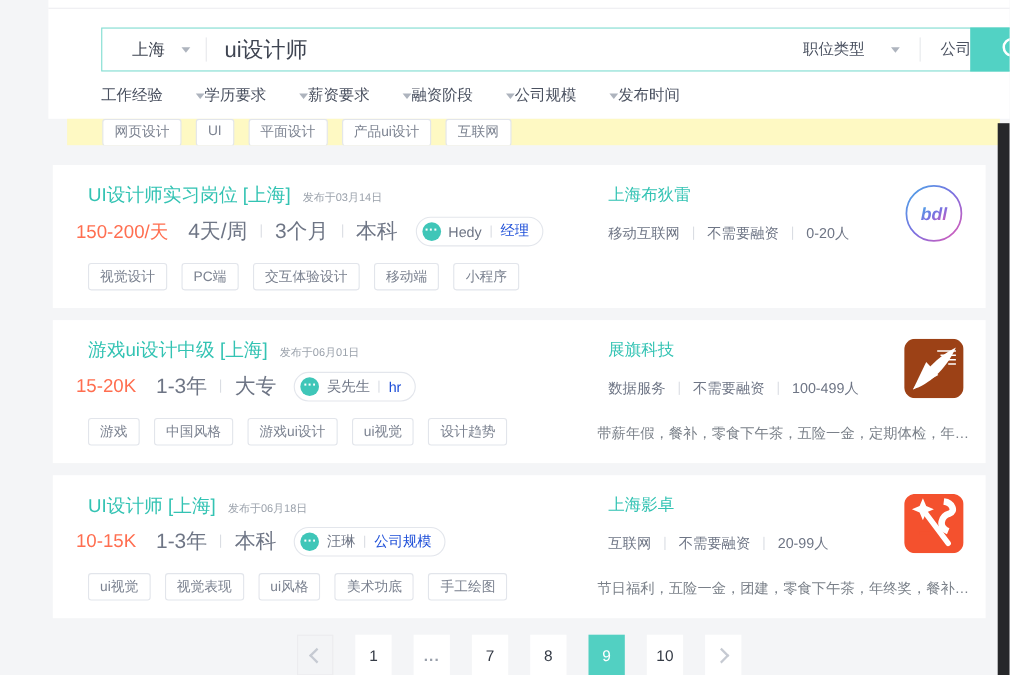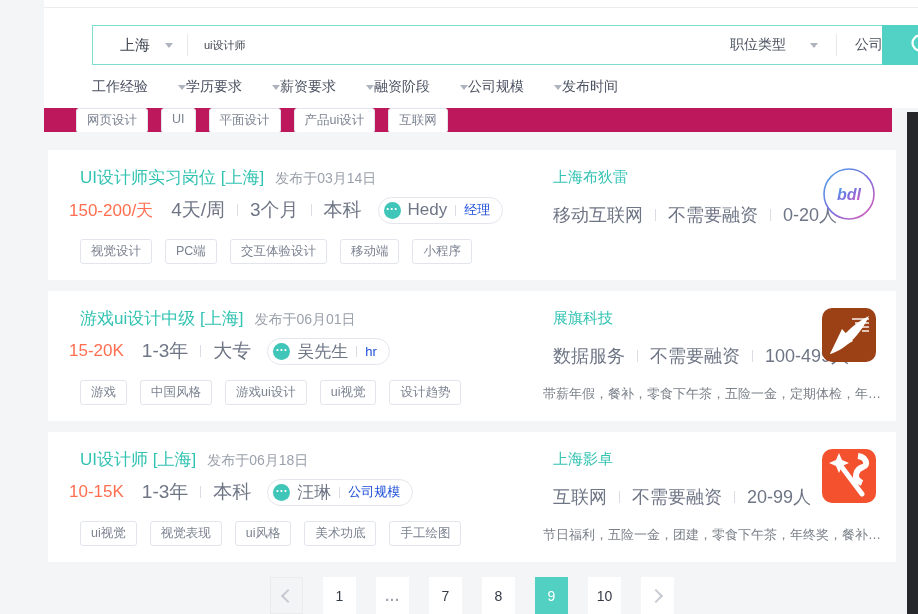--- a/index.html
+++ b/index.html
@@ -7,58 +7,58 @@
   .viewport{position:relative;width:918px;height:614px;overflow:hidden;background:#f4f5f7;}
 
   
   .header{position:absolute;top:0;left:0;width:918px;height:108px;background:#fff;margin-left:44px;}
   .topline{position:absolute;top:7px;left:0;right:0;height:1px;background:#ededf0;}
   .search-box{position:absolute;left:48px;top:25px;width:870px;height:40px;box-sizing:border-box;
     border:1px solid #7edcd0;background:#fff;display:flex;align-items:center;}
   .city-select{display:flex;align-items:center;justify-content:space-between;width:94px;
     padding:0 14px 0 27px;box-sizing:border-box;font-size:15px;color:#3f4552;cursor:pointer;}
   .vdiv{width:1px;height:22px;background:#e6e8ec;align-self:center;}
-  .kw{flex:1;border:none;outline:none;padding:0 16px;font-size:11px;color:#3f4552;background:transparent;min-width:0;}
+  .kw{flex:1;border:none;outline:none;padding:0 16px;font-size:20px;color:#3f4552;background:transparent;min-width:0;}
   .box-drop{display:flex;align-items:center;gap:24px;padding:0 18px;font-size:14px;color:#4a5160;cursor:pointer;white-space:nowrap;}
   .search-btn{position:absolute;right:0;top:25px;width:80px;height:40px;background:#52d2c4;border:none;
     display:flex;align-items:center;justify-content:center;cursor:pointer;}
   .caret{width:0;height:0;border-left:4px solid transparent;border-right:4px solid transparent;
     border-top:5px solid #aeb4be;display:inline-block;}
 
   
   .filter-bar{position:absolute;left:48px;right:17px;top:66px;height:42px;display:flex;
     align-items:center;justify-content:flex-start;}
   .filter-item{display:flex;align-items:center;font-size:14px;color:#4a5160;cursor:pointer;white-space:nowrap;}
   .filter-item .caret{margin-left:30px;}
 
   
-  .cut-card{position:absolute;left:44px;top:108px;width:848px;height:24px;background:#be185d;overflow:hidden;text-decoration:underline;}
+  .cut-card{position:absolute;left:61px;top:108px;width:848px;height:24px;background:#fef9c3;overflow:hidden;text-decoration:underline;}
   .cut-card .tags-row{top:0;}
   .job-card{position:absolute;left:48px;width:848px;height:130px;background:#fff;}
   .card1{top:150px;} .card2{top:291px;} .card3{top:432px;}
 
   .title-row{position:absolute;left:32px;top:16px;display:flex;align-items:baseline;white-space:nowrap;}
   .job-title{font-size:17px;color:#33c3b3;cursor:pointer;}
-  .posted{margin-left:11px;font-size:14px;color:#9aa1ab;}
+  .posted{margin-left:11px;font-size:10px;color:#9aa1ab;}
   .info-row{position:absolute;left:21px;top:46px;display:flex;align-items:center;height:28px;white-space:nowrap;}
   .salary{color:#ff6e50;font-size:17px;margin-right:18px;font-weight:500;}
   .meta-item{font-size:19px;color:#6e7585;text-align:center;}
   .sep{width:1px;height:12px;background:#dadde3;margin:0 12px;display:inline-block;}
   .pill{margin-left:16px;display:flex;align-items:center;height:27px;box-sizing:border-box;
     border:1px solid #e3e6ec;border-radius:14px;padding:0 12px 0 5px;cursor:pointer;background:#fff;}
   .chat-ic{width:17px;height:17px;border-radius:50%;background:#3fc6b8;display:inline-block;position:relative;margin-right:7px;}
   .chat-ic::after{content:"\00b7\00b7\00b7";color:#fff;font-weight:bold;font-size:12px;line-height:15px;
     position:absolute;left:0;right:0;text-align:center;}
-  .pill .name{font-size:17px;color:#6e7585;}
+  .pill .name{font-size:13px;color:#6e7585;}
   .pill .psep{width:1px;height:11px;background:#dadde3;margin:0 8px;}
   .pill .role{font-size:13px;color:#1d4ed8;}
 
   .company-name{position:absolute;left:505px;top:18px;font-size:15px;color:#33c3b3;cursor:pointer;white-space:nowrap;}
   .company-meta{position:absolute;left:505px;top:53px;display:flex;align-items:center;white-space:nowrap;}
-  .company-meta span{font-size:18px;color:#6e7585;}
+  .company-meta span{font-size:13px;color:#6e7585;}
   .logo{position:absolute;right:20px;top:17px;width:54px;height:54px;}
 
   .tags-row{position:absolute;left:32px;top:89px;display:flex;gap:13px;white-space:nowrap;}
   .tag{border:1px solid #e2e5eb;color:#7b8290;font-size:12.5px;padding:3px 10px;border-radius:3px;background:#fff;}
   .welfare{position:absolute;left:495px;top:94px;font-size:13px;color:#7a8089;width:380px;
     white-space:nowrap;overflow:hidden;}
 
   
   .pager{position:absolute;left:48px;width:848px;top:577px;display:flex;justify-content:center;align-items:center;gap:20px;}
   .pbtn{min-width:33px;height:37px;display:flex;align-items:center;justify-content:center;

